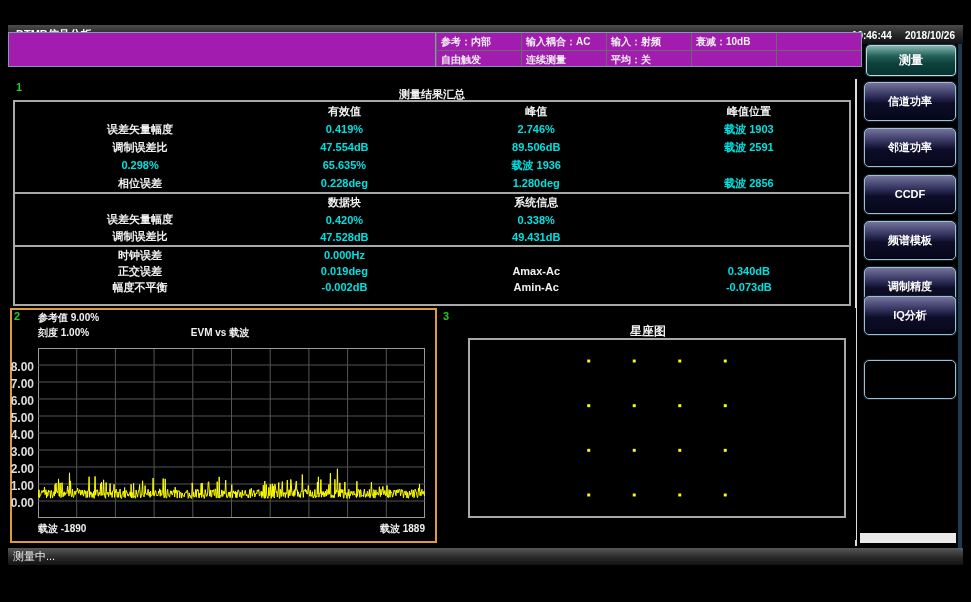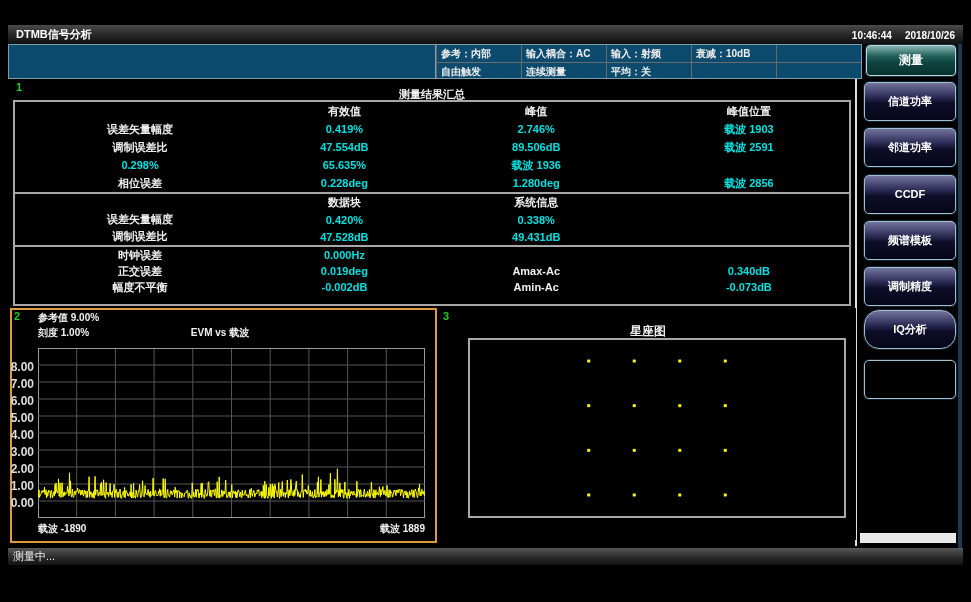--- a/index.html
+++ b/index.html
@@ -9,22 +9,22 @@
 
   
   #titlebar { left:8px; top:25px; width:955px; height:19px;
     background:linear-gradient(#4b4b4b,#2b2b2b 45%,#101010);
     color:#fff; font-size:11px; font-weight:bold;
     display:flex; align-items:center; justify-content:space-between;
     padding:0 8px; }
   #titlebar .clock span { margin-left:10px; font-weight:bold; font-size:10px; }
 
   
-  #parambar { left:8px; top:44px; width:854px; height:35px;
-    background:#0c4a6e; border:1px solid #7e9cab; display:flex; }
+  #parambar { left:8px; top:32px; width:854px; height:35px;
+    background:#a21caf; border:1px solid #7e9cab; display:flex; }
   #param-spacer { flex:1; border-right:1px solid #7e9cab; }
   #param-grid { width:425px; display:grid;
     grid-template-columns:repeat(5,1fr); grid-template-rows:1fr 1fr; }
   .param-cell { border-left:1px solid #6b6b6b; border-top:1px solid #6b6b6b;
     color:#eee; font-size:10px; font-weight:bold; padding:2px 0 0 4px;
     white-space:nowrap; overflow:hidden; }
   .param-cell.r0 { border-top:none; }
 
   
   #measure-btn { left:866px; top:45px; width:90px; height:31px;
@@ -254,21 +254,21 @@
 
 <div id="statusbar" class="abs">
   <span>测量中...</span>
 </div>
 
 <div class="side-btn abs" style="top: 82px;">信道功率</div>
 <div class="side-btn abs" style="top: 128.3px;">邻道功率</div>
 <div class="side-btn abs" style="top: 174.6px;">CCDF</div>
 <div class="side-btn abs" style="top: 220.9px;">频谱模板</div>
 <div class="side-btn abs" style="top: 267.2px;">调制精度</div>
-<div class="side-btn abs" style="top: 310px; border-radius: 15px;">IQ分析</div>
+<div class="side-btn abs" style="top: 296px;">IQ分析</div>
 <div class="side-btn abs empty" style="top: 359.8px;"></div>
 <span class="ytick" style="left: 10px; top: 360px;">8.00</span>
 <span class="ytick" style="left: 10px; top: 377px;">7.00</span>
 <span class="ytick" style="left: 10px; top: 394px;">6.00</span>
 <span class="ytick" style="left: 10px; top: 411px;">5.00</span>
 <span class="ytick" style="left: 10px; top: 428px;">4.00</span>
 <span class="ytick" style="left: 10px; top: 445px;">3.00</span>
 <span class="ytick" style="left: 10px; top: 462px;">2.00</span>
 <span class="ytick" style="left: 10px; top: 479px;">1.00</span>
 <span class="ytick" style="left: 10px; top: 496px;">0.00</span>

